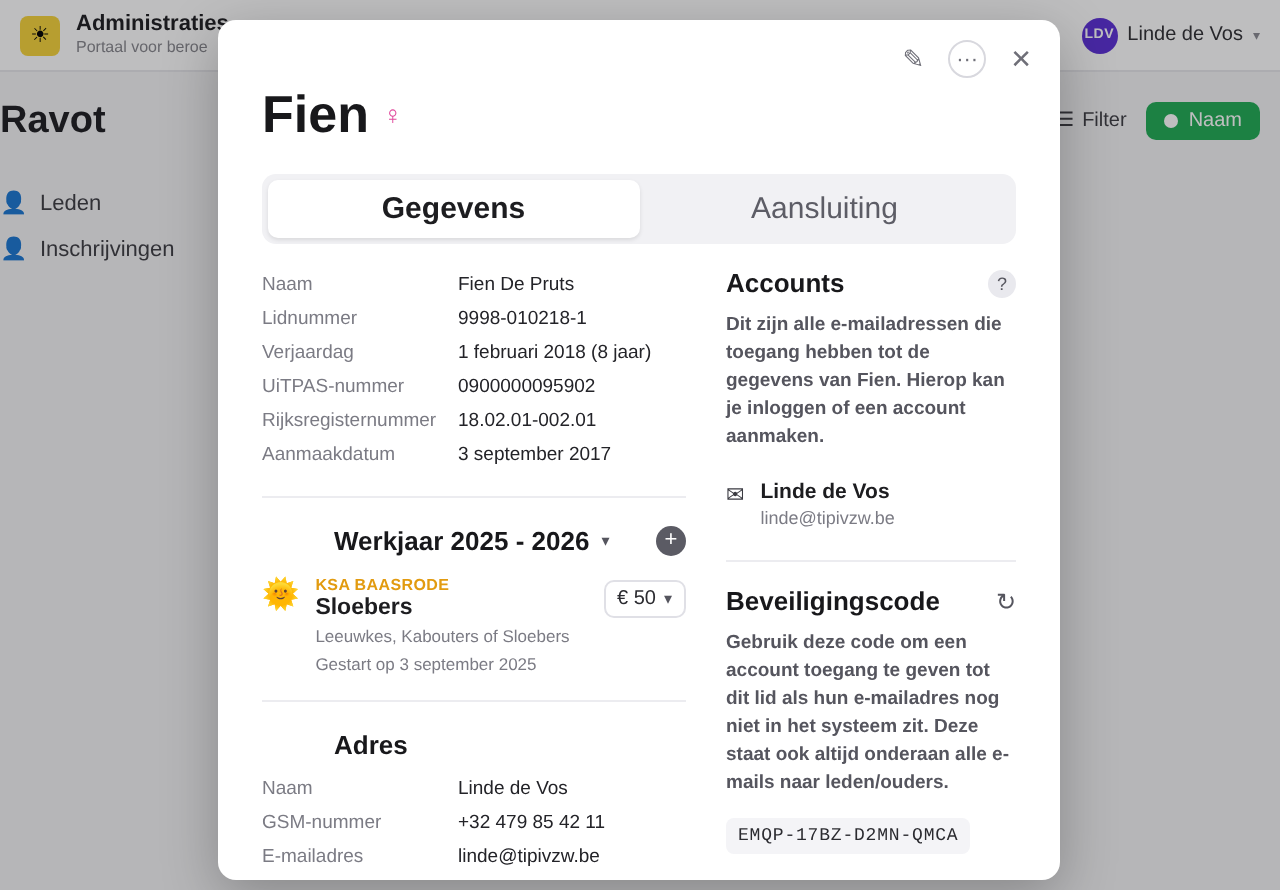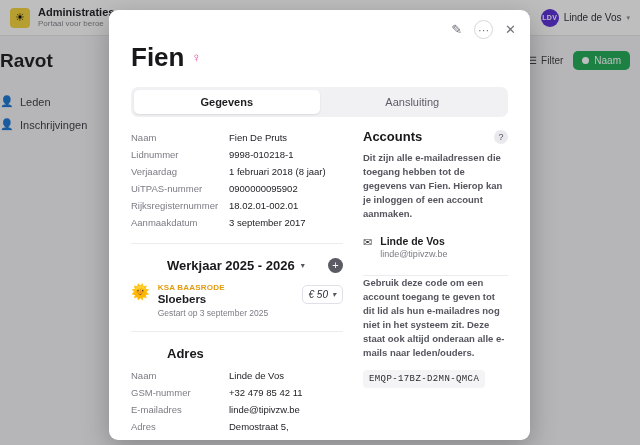--- a/index.html
+++ b/index.html
@@ -136,21 +136,21 @@
 
   .tabs {
     margin: 14px 22px 0 22px;
     background: #f1f1f4;
     border-radius: 7px;
     padding: 3px;
     display: flex;
   }
   .tab {
     flex: 1; text-align: center;
-    font-size: 11px; color: #5d5d66;
+    font-size: 15px; color: #5d5d66;
     padding: 6px 0; border-radius: 5px;
   }
   .tab.active {
     background: #ffffff; color: #1d1d20; font-weight: bold;
     box-shadow: 0 1px 2px rgba(0,0,0,0.10);
   }
 
   .cols {
     display: flex;
     padding: 12px 22px 0 22px;
@@ -183,21 +183,20 @@
   .grp-body { flex: 1; }
   .grp-org { font-size: 8px; font-weight: bold; color: #e29b10; letter-spacing: 0.2px; }
   .grp-name { font-size: 11.5px; font-weight: bold; color: #1d1d20; margin-top: 1px; }
   .grp-meta { font-size: 8.5px; color: #7b7b84; margin-top: 2px; line-height: 12px; }
   .price-pill {
     align-self: flex-start;
     display: flex; align-items: center; gap: 4px;
     border: 1px solid #e0e0e6; border-radius: 5px;
     padding: 3px 6px; font-size: 10px; color: #2b2b30;
     margin-top: 2px;
-    font-style: italic;
   }
 
   .r-head {
     display: flex; align-items: center;
     margin-bottom: 7px;
   }
   .r-title { font-size: 13px; font-weight: bold; color: #18181b; }
   .help-circ {
     margin-left: auto;
     width: 14px; height: 14px; border-radius: 50%;
@@ -331,20 +330,21 @@
           <span class="section-title">Werkjaar 2025 - 2026</span>
           <span class="chev">▾</span>
           <span class="plus-circ">+</span>
         </div>
 
         <div class="group-row">
           <span class="grp-ico">🌞</span>
           <div class="grp-body">
             <div class="grp-org">KSA BAASRODE</div>
             <div class="grp-name">Sloebers</div>
+            <div class="grp-meta">Leeuwkes, Kabouters of Sloebers</div>
             <div class="grp-meta">Gestart op 3 september 2025</div>
           </div>
           <div class="price-pill">
             <span>€ 50</span>
             <span class="chev">▾</span>
           </div>
         </div>
 
         <div class="rule"></div>
 
@@ -382,19 +382,23 @@
         <div class="acct-row">
           <span class="mail-ico">✉</span>
           <div>
             <div class="acct-name">Linde de Vos</div>
             <div class="acct-mail">linde@tipivzw.be</div>
           </div>
         </div>
 
         <div class="r-rule"></div>
 
+        <div class="r-head" style="margin-top:12px;">
+          <span class="r-title">Beveiligingscode</span>
+          <span class="refresh-ico">↻</span>
+        </div>
         <div class="r-para">Gebruik deze code om een account toegang te geven tot dit lid als hun e-mailadres nog niet in het systeem zit. Deze staat ook altijd onderaan alle e-mails naar leden/ouders.</div>
         <div class="code">EMQP-17BZ-D2MN-QMCA</div>
       </div>
 
     </div>
   </div>
 </div>
 
 </body></html>

